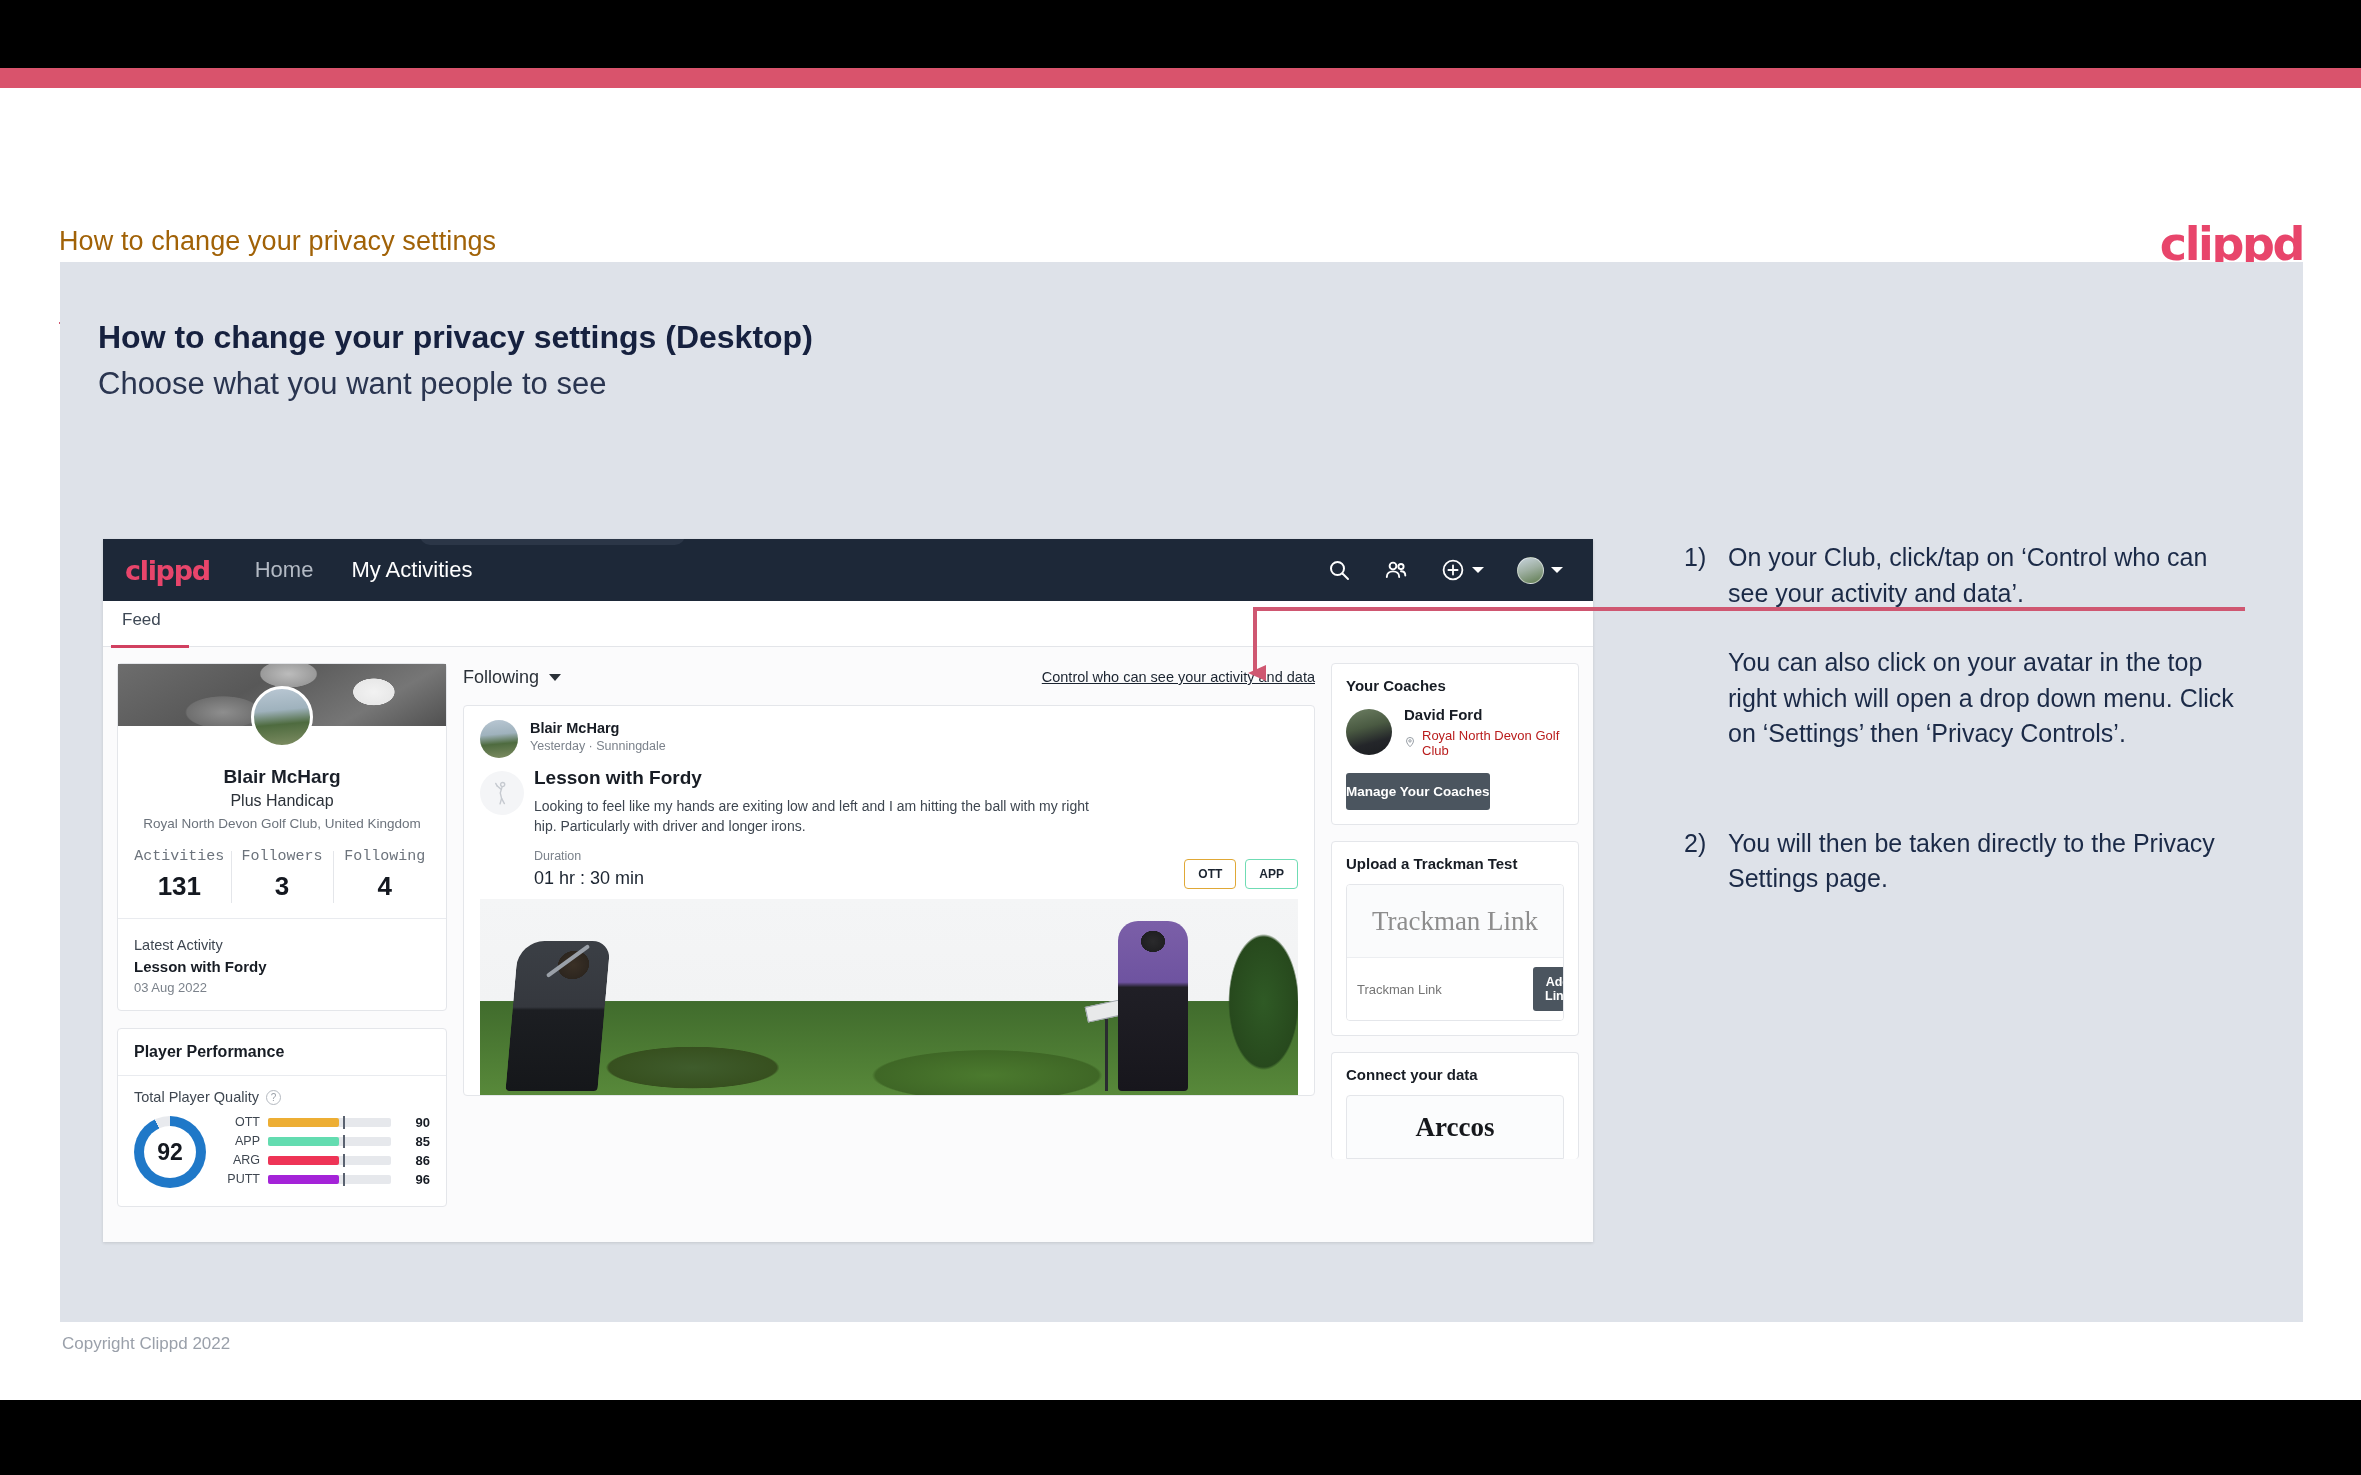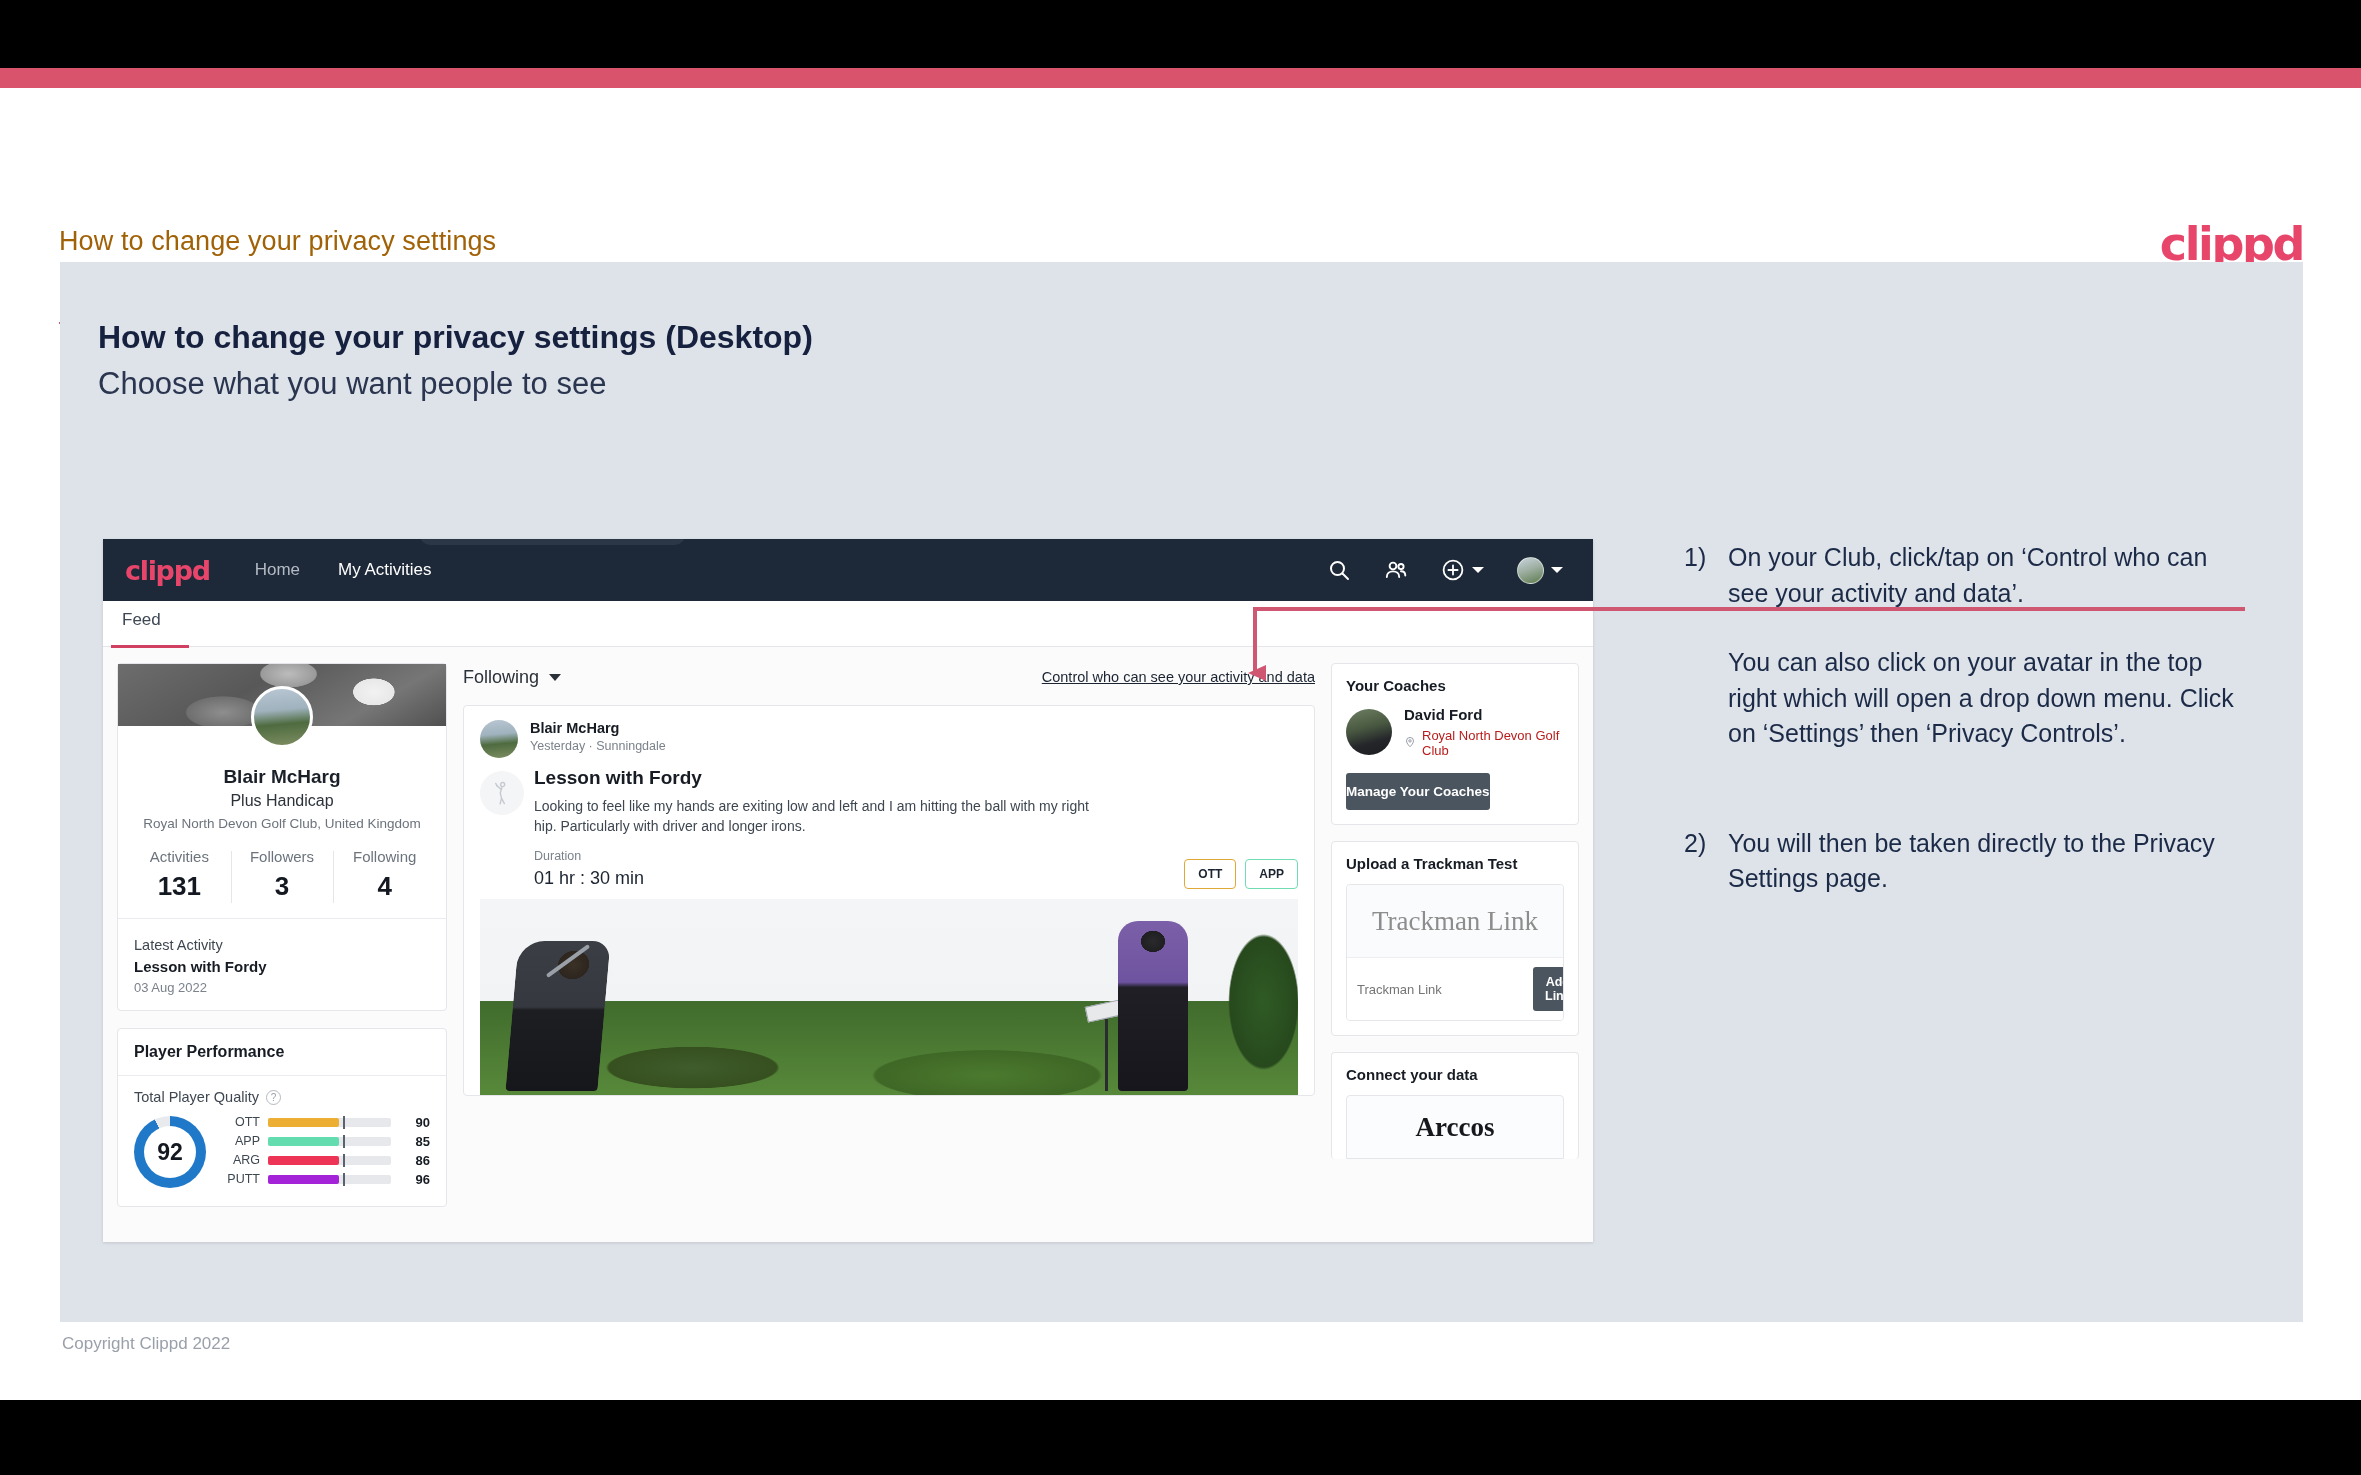--- a/index.html
+++ b/index.html
@@ -64,21 +64,21 @@
     display:flex; align-items:center; padding:0 22px;
   }
   .app-nav-notch {
     position:absolute; left:317px; top:-14px; width:265px; height:20px;
     background:#2b3647; border-radius:0 0 10px 10px;
   }
   .nav-logo {
     color:#e8456b; font-size:27px; font-weight:bold; letter-spacing:-1.3px;
     font-family:"DejaVu Sans", sans-serif; margin-right:45px;
   }
-  .nav-link { color:#b3bac4; font-size:17px; margin-right:38px; }
+  .nav-link { color:#b3bac4; font-size:22px; margin-right:38px; }
   .nav-link.active { color:#fff; }
   .nav-right { margin-left:auto; display:flex; align-items:center; gap:33px; padding-right:8px; }
   .nav-icon { width:24px; height:24px; display:block; }
   .nav-avatar {
     width:27px; height:27px; border-radius:50%;
     background:linear-gradient(160deg,#c8d4dd 0%,#9fb0a3 45%,#5d7a4d 100%);
     border:1px solid rgba(255,255,255,.5);
   }
   .chev { width:0;height:0;border-left:6px solid transparent;border-right:6px solid transparent;border-top:6px solid #ffffff; margin-left:7px;}
   .nav-group { display:flex; align-items:center; }
@@ -111,21 +111,21 @@
   }
   .profile-info { padding:40px 10px 0; text-align:center; }
   .p-name { font-size:19px; font-weight:bold; color:#1a1f28; }
   .p-handicap { font-size:16px; color:#2b3138; margin-top:4px; }
   .p-club { font-size:13.5px; color:#6c737c; margin-top:6px; }
   .p-stats { display:flex; margin-top:17px; padding-bottom:16px; }
   .p-stat { flex:1; text-align:center; position:relative; }
   .p-stat + .p-stat:before {
     content:""; position:absolute; left:0; top:3px; width:1px; height:52px; background:#e4e6ea;
   }
-  .p-stat-label { font-size:15px; color:#6c737c; }
+  .p-stat-label { font-size:15px; color:#6c737c;font-family:Liberation Mono, monospace; }
   .p-stat-value { font-size:26px; font-weight:bold; color:#141820; margin-top:6px; }
   .p-latest { border-top:1px solid #e9ebef; padding:18px 16px 15px; text-align:left; }
   .p-lat-title { font-size:14.5px; color:#3e4650; }
   .p-lat-name { font-size:15px; font-weight:bold; color:#171c24; margin-top:5px; }
   .p-lat-date { font-size:13px; color:#7b828b; margin-top:5px; }
 
   .perf-card { margin-top:17px; }
   .perf-head { padding:14px 16px; border-bottom:1px solid #e9ebef; font-size:16px; font-weight:bold; color:#171c24; }
   .perf-body { padding:13px 16px 16px; }
   .tpq-row { display:flex; align-items:center; font-size:14.5px; color:#3e4650; gap:7px; }

